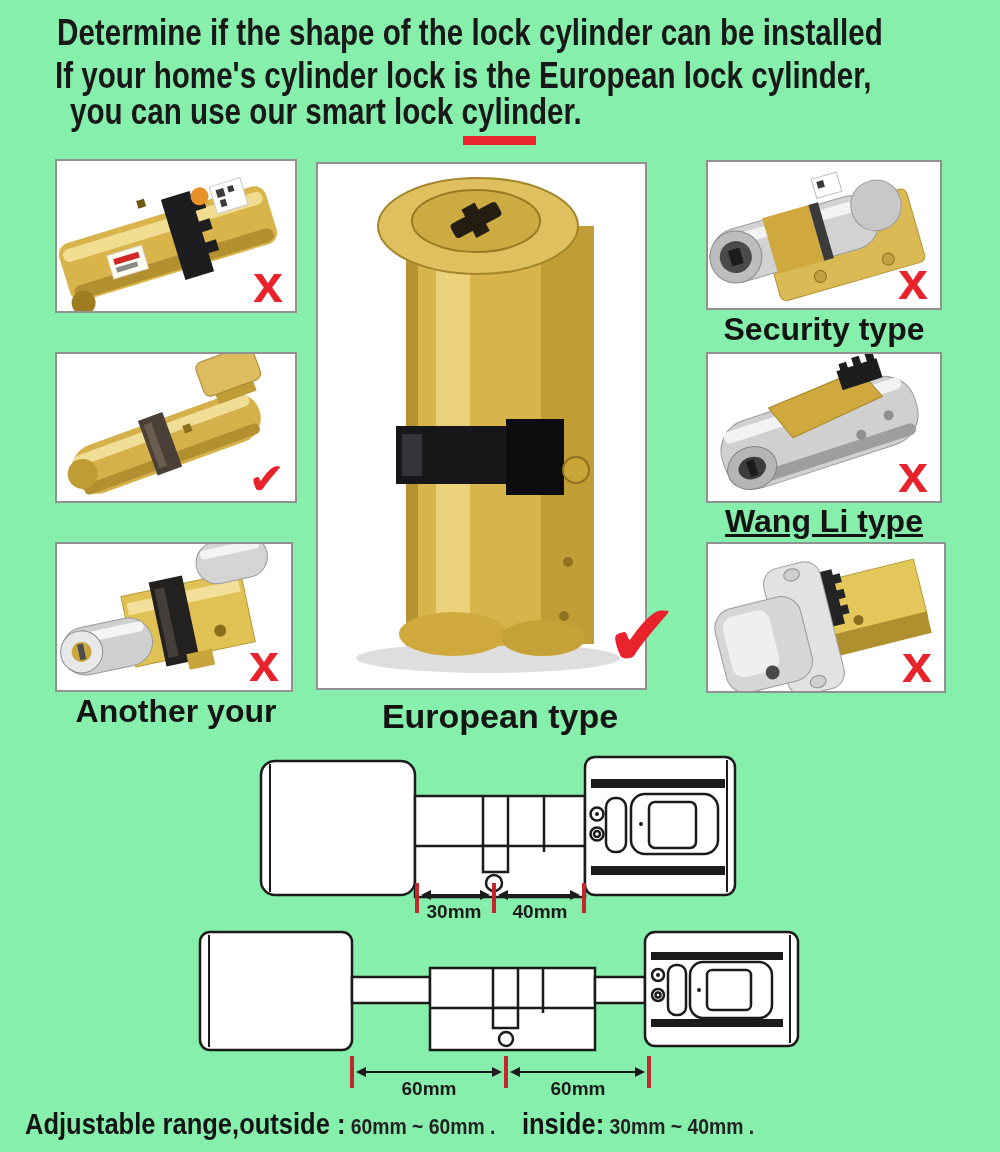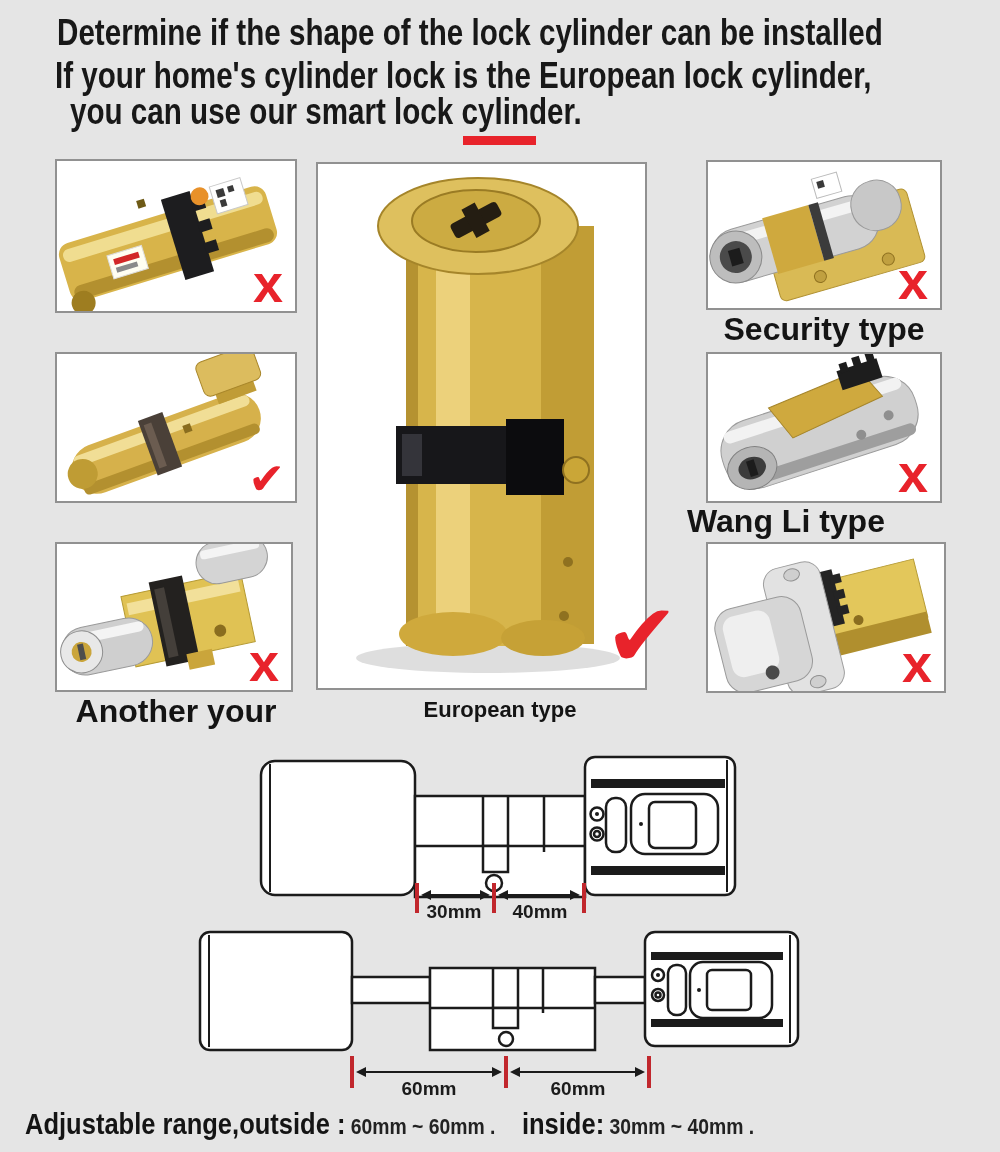--- a/index.html
+++ b/index.html
@@ -1,16 +1,16 @@
 <!DOCTYPE html>
 <html><head>
 <meta charset="utf-8">
 <style>
   html,body{margin:0;padding:0;background:#fff;}
-  .page{position:relative;width:1000px;height:1152px;background:#e5e5e5;overflow:hidden;
+  .page{position:relative;width:1000px;height:1152px;background:#86efac;overflow:hidden;
         font-family:"Liberation Sans",sans-serif;color:#1a1a1a;}
   .h-line{position:absolute;font-weight:bold;white-space:nowrap;transform:scaleX(0.80);transform-origin:left top;color:#181818;}
   .h1{left:57px;top:12px;font-size:37px;}
   .h2{left:55px;top:55px;font-size:37px;}
   .h3{left:70px;top:91px;font-size:37px;}
   .red-dash{position:absolute;left:463px;top:136px;width:73px;height:9px;background:#e8232b;}
   .box{position:absolute;background:#fff;border:2px solid #919191;box-sizing:border-box;}
   .box svg{display:block;}
   .type-label{position:absolute;font-weight:bold;font-size:32px;line-height:1.1;color:#141414;
               text-align:center;white-space:nowrap;}
@@ -122,21 +122,21 @@
       <rect x="84" y="270" width="20" height="42" fill="#34343a"></rect>
       <rect x="188" y="255" width="58" height="76" fill="#0c0c0e"></rect>
       <circle cx="258" cy="306" r="13" fill="#caa637" stroke="#8f7120" stroke-width="2"></circle>
       <circle cx="250" cy="398" r="5" fill="#8f7120"></circle>
       <circle cx="246" cy="452" r="5" fill="#8f7120"></circle>
       <ellipse cx="135" cy="470" rx="54" ry="22" fill="#cfa93c"></ellipse>
       <ellipse cx="225" cy="474" rx="42" ry="18" fill="#c6a136"></ellipse>
     </svg>
   </div>
   <span class="mark-check-big">✔</span>
-  <div class="type-label" style="left:330px;width:340px;top:698px;font-size:22px;">European type</div>
+  <div class="type-label" style="left:330px;width:340px;top:698px;font-size:34px;">European type</div>
 
   <div class="box" style="left:706px;top:160px;width:236px;height:150px;">
     <svg width="232" height="146" viewBox="0 0 232 146">
       <g transform="rotate(-16 116 76)">
         <rect x="58" y="50" width="150" height="76" rx="6" fill="#d9ba55" stroke="#b09030"></rect>
         <circle cx="76" cy="64" r="6" fill="#c0a040" stroke="#8f7120"></circle>
         <circle cx="188" cy="66" r="6" fill="#c0a040" stroke="#8f7120"></circle>
         <circle cx="102" cy="112" r="6" fill="#c0a040" stroke="#8f7120"></circle>
         <circle cx="172" cy="114" r="6" fill="#c0a040" stroke="#8f7120"></circle>
         <rect x="2" y="42" width="172" height="54" rx="27" fill="#d2d2d2" stroke="#9a9a9a"></rect>
@@ -168,21 +168,21 @@
         <rect x="178" y="16" width="8" height="10" fill="#1d1d1d"></rect>
         <ellipse cx="36" cy="90" rx="25" ry="21" fill="#b5b5b5" stroke="#808080"></ellipse>
         <ellipse cx="36" cy="90" rx="14" ry="11" fill="#3c3c3c"></ellipse>
         <rect x="32" y="82" width="8" height="16" fill="#1c1c1c"></rect>
         <circle cx="150" cy="92" r="5" fill="#8f8f8f"></circle>
         <circle cx="182" cy="82" r="5" fill="#8f8f8f"></circle>
       </g>
     </svg>
     <span class="mark-x">x</span>
   </div>
-  <div class="type-label" style="left:668px;width:236px;top:504px;">Wang Li type</div>
+  <div class="type-label" style="left:706px;width:236px;top:504px;text-decoration:underline;">Wang Li type</div>
 
   <div class="box" style="left:706px;top:542px;width:240px;height:151px;">
     <svg width="236" height="147" viewBox="0 0 236 147">
       <g transform="rotate(-14 118 78)">
         <rect x="120" y="38" width="98" height="60" fill="#e3c75b" stroke="#b59a33"></rect>
         <rect x="120" y="92" width="98" height="22" fill="#b08f2e"></rect>
         <circle cx="150" cy="84" r="5" fill="#8a6d1f"></circle>
         <rect x="102" y="28" width="34" height="56" fill="#242424"></rect>
         <rect x="132" y="34" width="11" height="9" fill="#242424"></rect>
         <rect x="132" y="50" width="11" height="9" fill="#242424"></rect>

